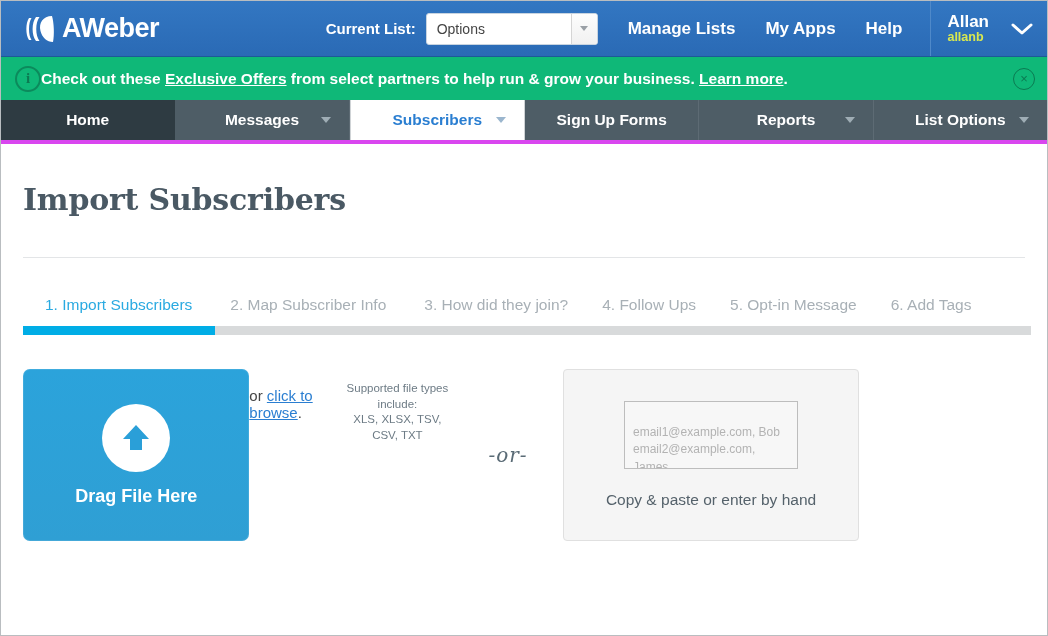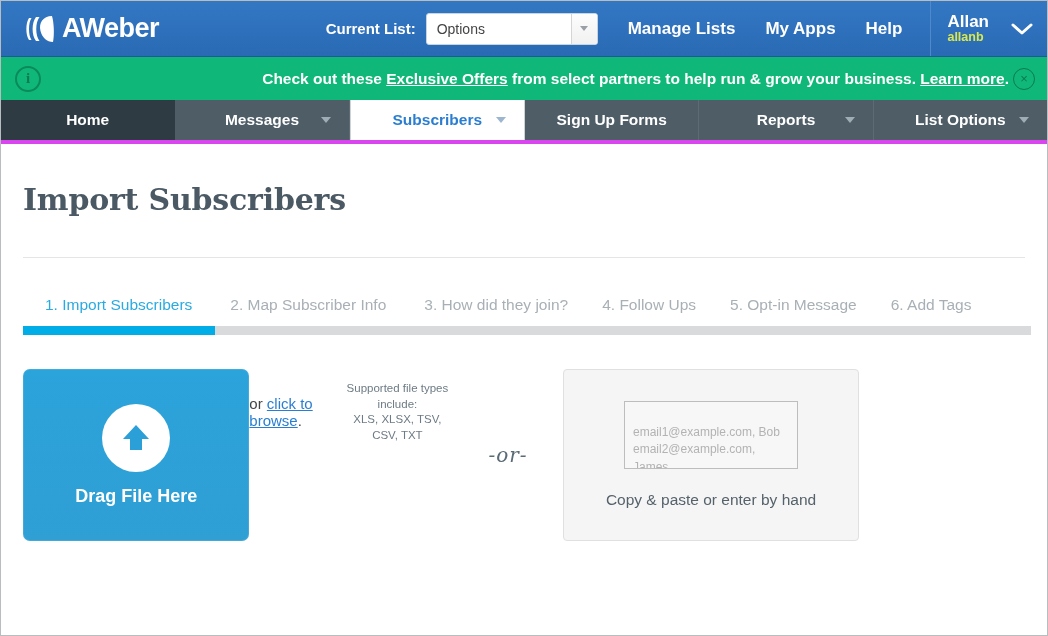--- a/index.html
+++ b/index.html
@@ -87,21 +87,21 @@
   }
   .notice-icon {
     width: 26px; height: 26px; border-radius: 50%;
     border: 2px solid #0c8a5c;
     color: #0c7a52; font-size: 15px; font-weight: bold;
     display: flex; align-items: center; justify-content: center;
     font-family: "Liberation Serif", serif;
     flex: 0 0 auto;
   }
   .notice-text {
-    flex: 1; text-align: right;
+    flex: 1; text-align: left;
     color: #fff; font-size: 15.5px; font-weight: bold;
     padding-right: 4px;
   }
   .notice-text b { text-decoration: underline; }
   .notice-close {
     width: 22px; height: 22px; border-radius: 50%;
     border: 1.5px solid #0b7a52; color: #0b7a52;
     font-size: 13px; display: flex; align-items: center; justify-content: center;
     flex: 0 0 auto; cursor: pointer;
   }
@@ -184,21 +184,21 @@
   .up-circle {
     width: 68px; height: 68px; border-radius: 50%;
     background: #fff;
     display: flex; align-items: center; justify-content: center;
     margin-bottom: 14px;
   }
   .drop-label {
     color: #fff; font-size: 18px; font-weight: bold;
   }
   .browse-line {
-    margin-top: 26px; font-size: 15px; color: #444;
+    margin-top: 18px; font-size: 15px; color: #444;
   }
   .browse-line a { color: #2a7ed1; text-decoration: underline; }
   .filetypes {
     margin-top: 12px; text-align: center;
     font-size: 11.5px; color: #6d7b85; line-height: 1.35;
   }
   .or-col {
     width: 110px; display: flex; align-items: center; justify-content: center;
     height: 172px;
   }

